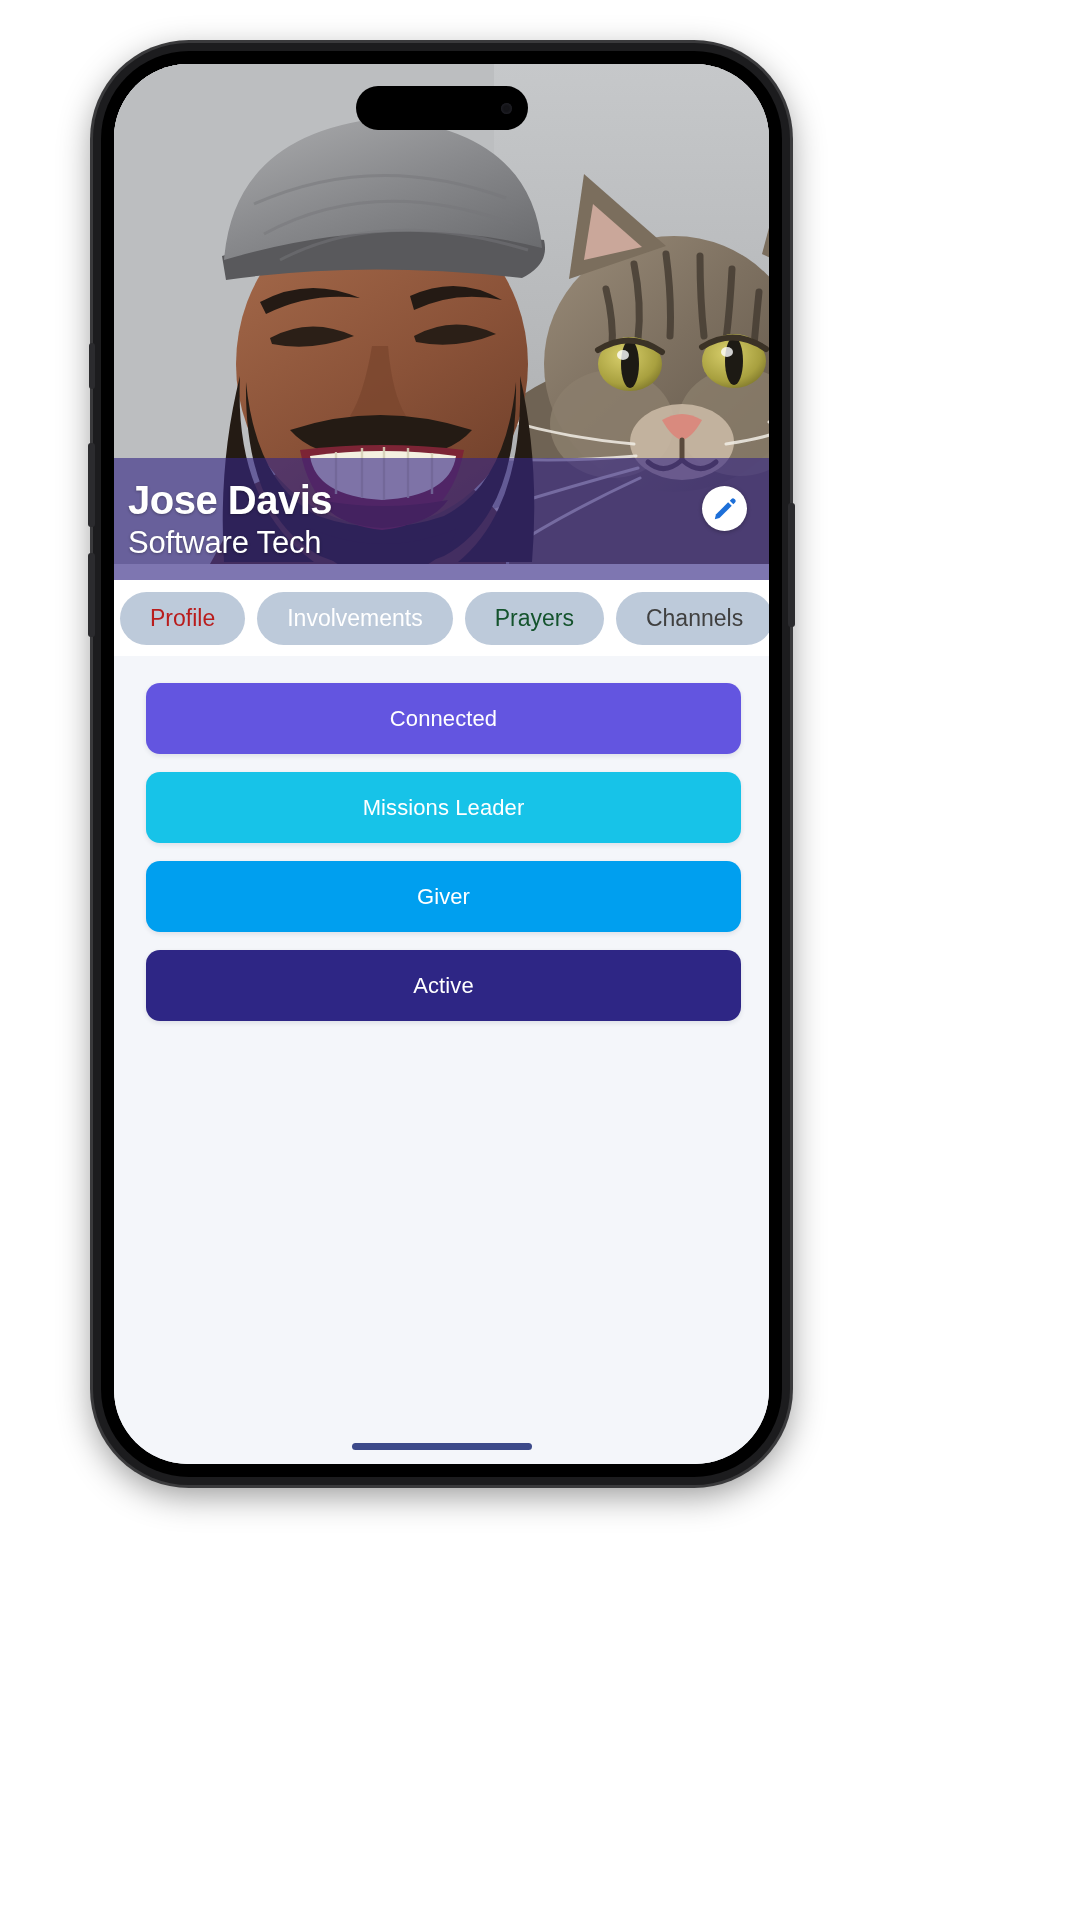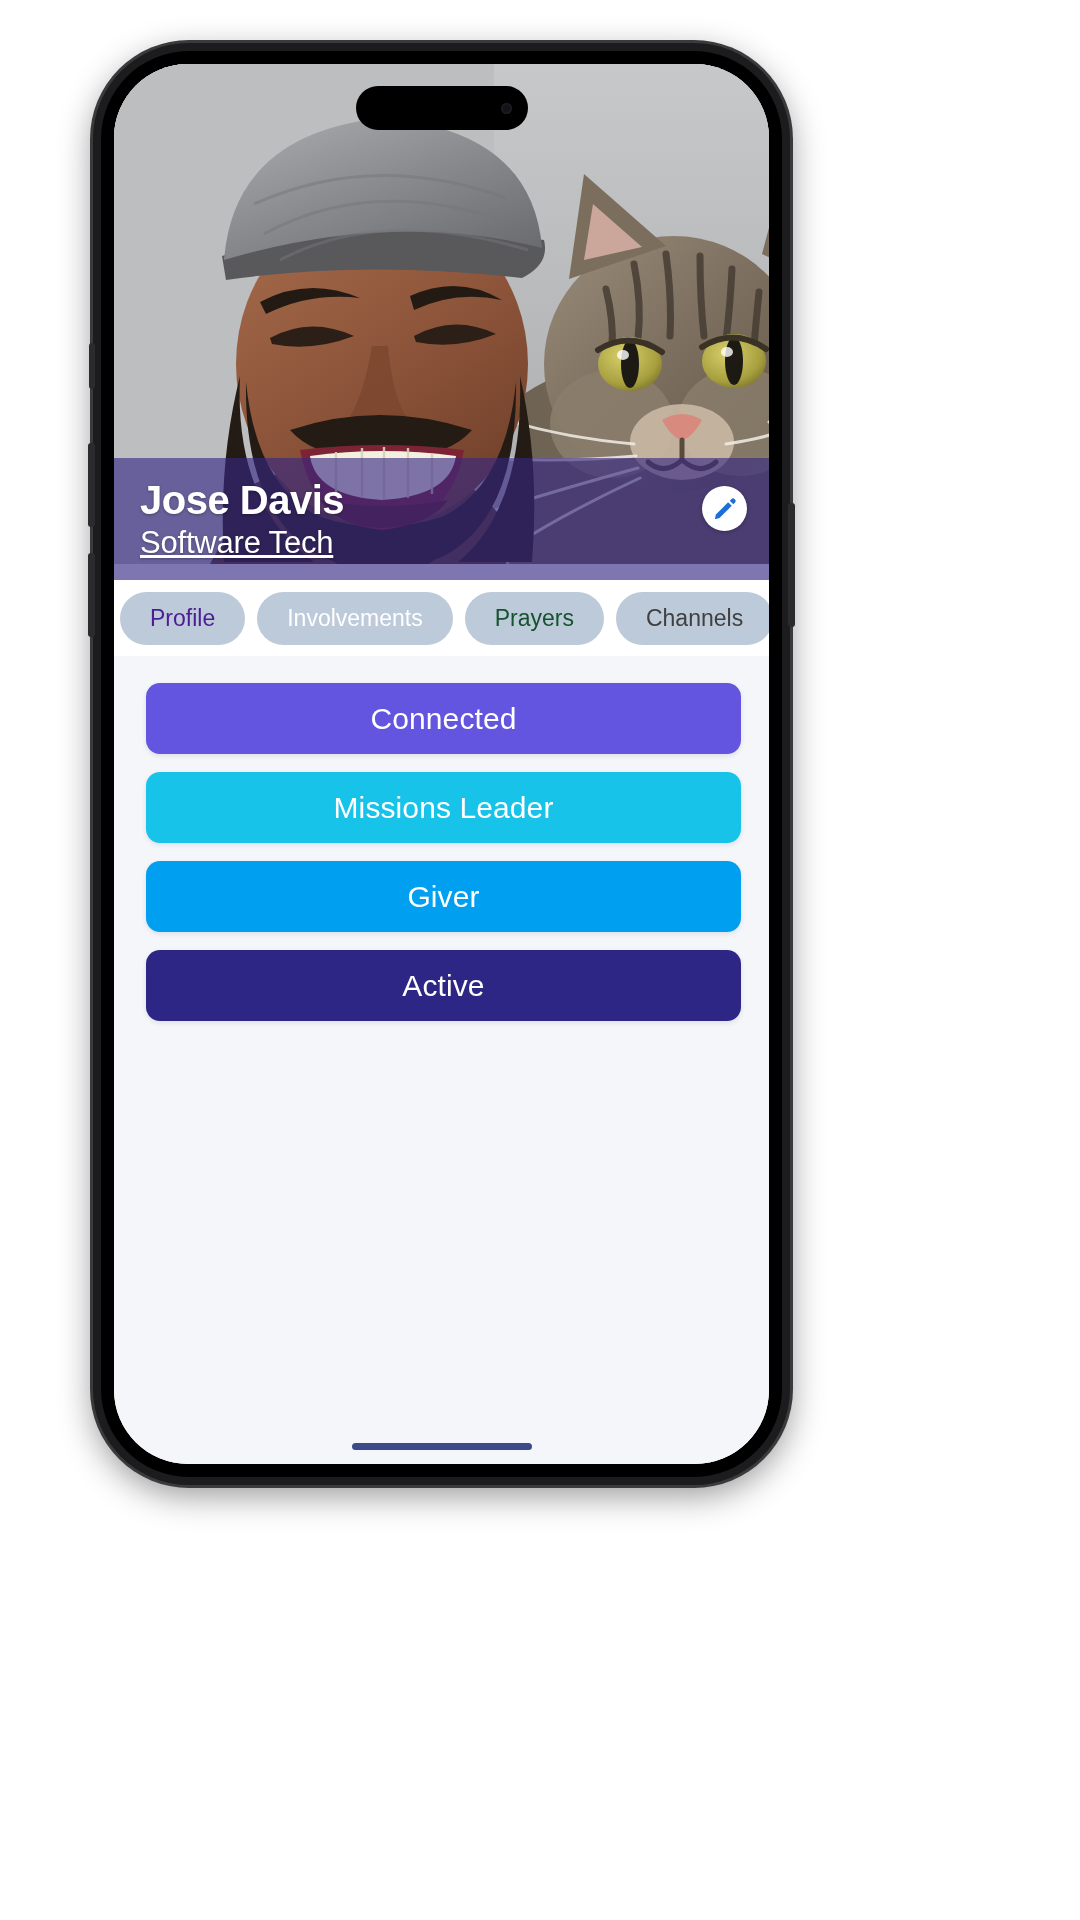--- a/index.html
+++ b/index.html
@@ -89,37 +89,35 @@
     left: 0; top: 394px;
     width: 655px; height: 122px;
     background: rgba(54, 38, 133, 0.62);
     display: flex;
     align-items: center;
     z-index: 20;
   }
   .name-text {
     padding-left: 14px;
     line-height: 1.0;
-    margin-left: 12px;
   }
   .person-name {
     color: #ffffff;
     font-size: 40px;
     font-weight: bold;
     letter-spacing: -0.5px;
     margin-bottom: 7px;
     text-shadow: 0 1px 3px rgba(0,0,0,0.32);
   }
   .person-role {
     color: #ffffff;
     font-size: 31px;
     font-weight: normal;
     letter-spacing: -0.2px;
     text-shadow: 0 1px 3px rgba(0,0,0,0.3);
-    text-decoration: underline;
   }
   .edit-btn {
     position: absolute;
     right: 22px; top: 28px;
     width: 45px; height: 45px;
     border-radius: 50%;
     background: #ffffff;
     display: flex;
     align-items: center;
     justify-content: center;
@@ -171,21 +169,21 @@
     gap: 18px;
     padding: 0 28px 0 32px;
   }
   .badge {
     height: 71px;
     border-radius: 14px;
     display: flex;
     align-items: center;
     justify-content: center;
     color: #ffffff;
-    font-size: 30px;
+    font-size: 22px;
     letter-spacing: 0.1px;
     box-shadow: 0 2px 5px rgba(20,30,60,0.10);
     cursor: pointer;
   }
 
   
   .home-indicator {
     position: absolute;
     left: 50%; transform: translateX(-50%);
     bottom: 14px;
@@ -346,21 +344,21 @@
         </div>
         <div class="edit-btn" title="Edit profile">
           <svg viewBox="0 0 24 24">
             <path d="M3.6 17.1 L14.9 5.8 l3.3 3.3 L6.9 20.4 l-4.3 1 z" fill="#1d6fd8"></path>
             <path d="M16.4 4.3 L18 2.7 a1.9 1.9 0 0 1 2.7 0 l0.6 0.6 a1.9 1.9 0 0 1 0 2.7 l-1.6 1.6 z" fill="#1d6fd8"></path>
           </svg>
         </div>
       </div>
 
       <div class="tabs">
-        <div class="tab-pill" style="background: rgb(189, 202, 218); color: #4c1d95;">Profile</div>
+        <div class="tab-pill" style="background: rgb(189, 202, 218); color: #b91c1c;">Profile</div>
         <div class="tab-pill" style="background: rgb(189, 202, 218); color: rgb(255, 255, 255);">Involvements</div>
         <div class="tab-pill" style="background: rgb(189, 202, 218); color: #14532d;">Prayers</div>
         <div class="tab-pill" style="background: rgb(189, 202, 218); color: #404040; text-align: center;">Channels</div>
       </div>
 
       <div class="body-area">
         <div class="badge-list">
           <div class="badge" style="background:#6355e0">Connected</div>
           <div class="badge" style="background:#17c3e8">Missions Leader</div>
           <div class="badge" style="background:#009fef">Giver</div>

